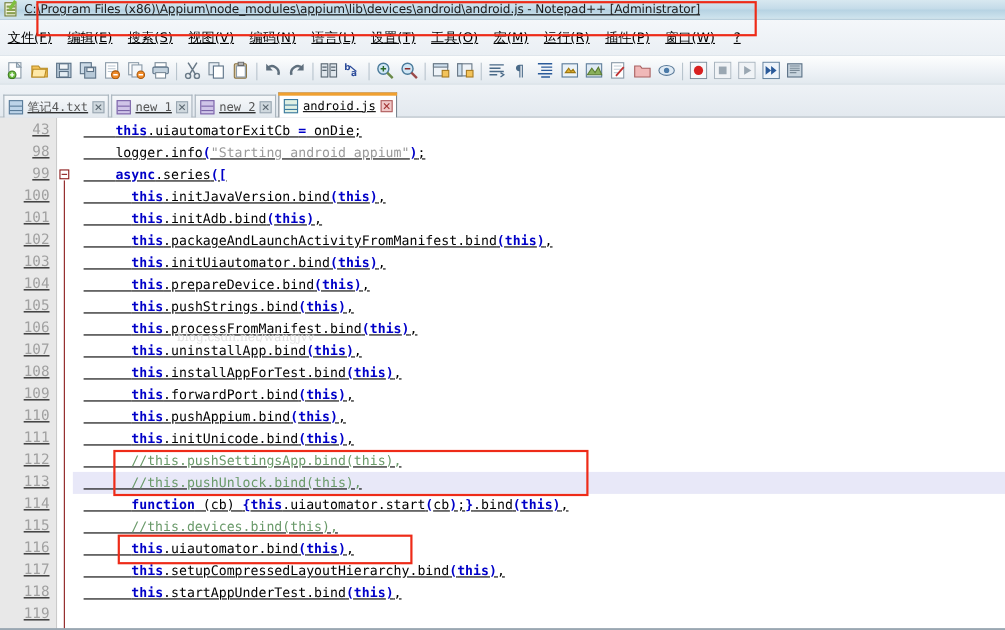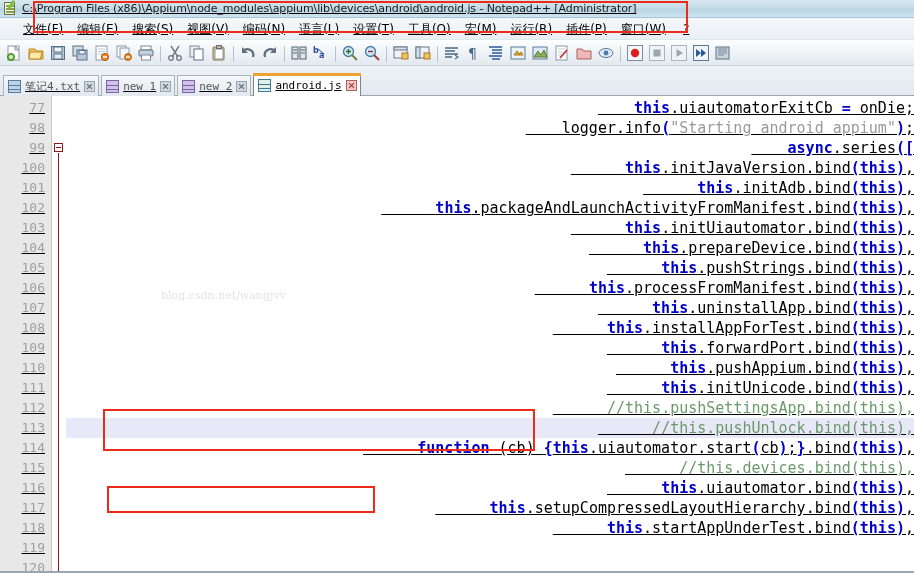--- a/index.html
+++ b/index.html
@@ -55,25 +55,25 @@
   .title-text {
     font-size: 11px;
     color: #1b1b1b;
     white-space: nowrap;
     letter-spacing: -0.1px;
     font-family: "DejaVu Sans", sans-serif;
   }
 
   
   .menubar {
-    height: 22px;
+    height: 33px;
     background: linear-gradient(180deg,#f4f7fa 0%, #eaeff4 100%);
     display: flex;
     align-items: center;
-    padding-left: 16px;
+    padding-left: 0;
     border-bottom: 1px solid #dfe6ec;
   }
   .menu-item {
     font-size: 12px;
     color: #000;
     padding: 0 7px;
     line-height: 18px;
     white-space: nowrap;
     font-family: "DejaVu Sans", sans-serif;
   }
@@ -235,25 +235,24 @@
     flex: 1 1 auto;
     position: relative;
     padding-top: 2px;
     overflow: hidden;
   }
   .code-line {
     height: 20px;
     line-height: 20px;
     white-space: pre;
     font-family: "DejaVu Sans Mono", monospace;
-    font-size: 15px;
+    font-size: 12px;
     color: #000000;
     padding-left: 10px;
     position: relative;
-    text-align: right;
   }
   .code-line.hl { background: #e8e8f8; }
   .kw   { color: #0000c8; font-weight: bold; }
   .cmt  { color: #6a9a6a; }
   .str  { color: #9a9a9a; }
   .op   { color: #0000c8; font-weight: bold; }
   .pl   { color: #000000; }
 
   
   .redbox {
@@ -536,21 +535,21 @@
     </div>
     <div class="tab active">
       <span class="tab-icon save"></span>
       <span class="tab-label">android.js</span>
       <span class="tab-close"></span>
     </div>
   </div>
 
   <div class="editor">
     <div class="gutter" id="gutter">
-        <div class="ln">77</div>
+        <div class="ln">43</div>
         <div class="ln">98</div>
         <div class="ln">99</div>
         <div class="ln">100</div>
         <div class="ln">101</div>
         <div class="ln">102</div>
         <div class="ln">103</div>
         <div class="ln">104</div>
         <div class="ln">105</div>
         <div class="ln">106</div>
         <div class="ln">107</div>

